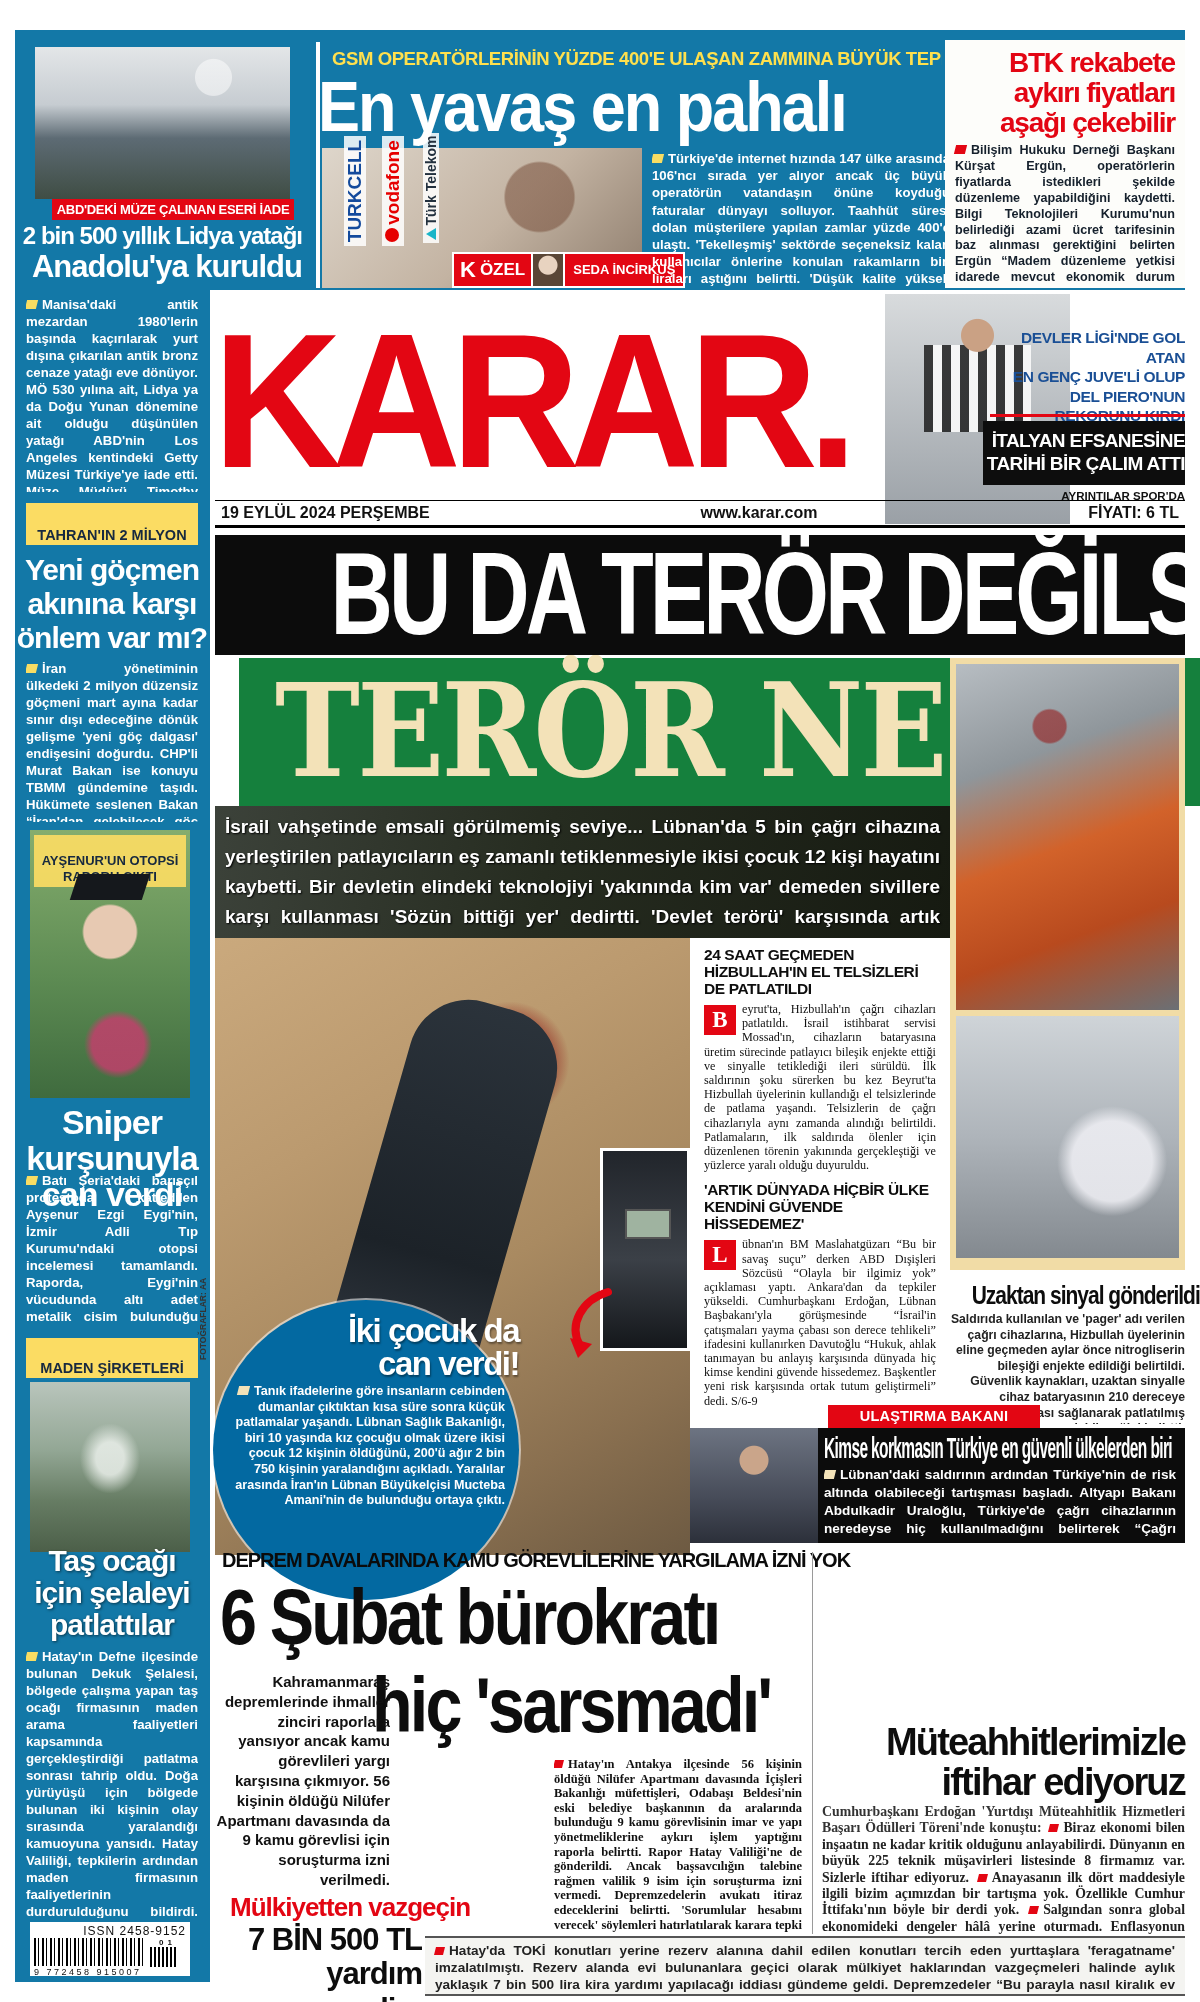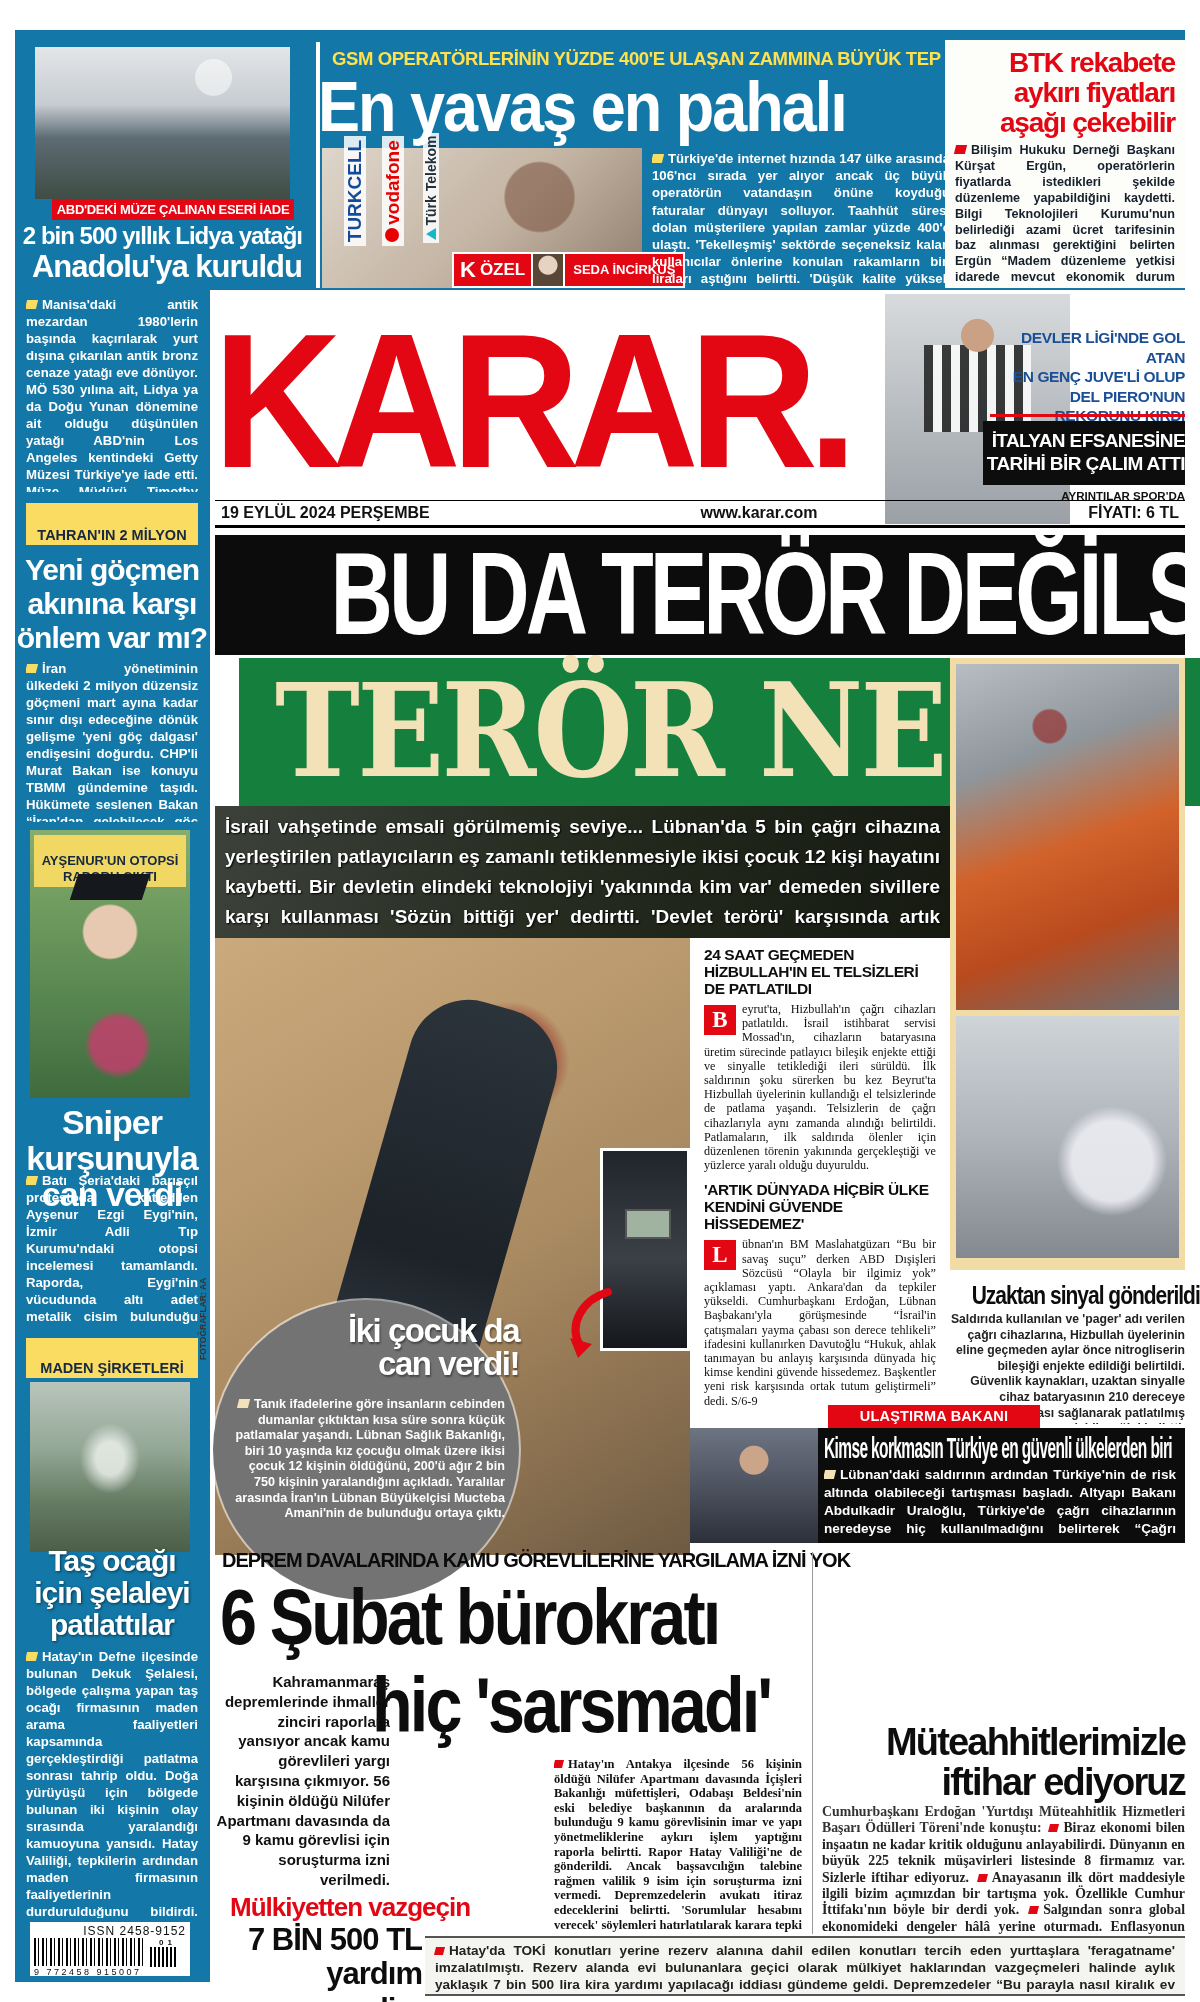--- a/index.html
+++ b/index.html
@@ -160,24 +160,24 @@
     <div style="margin-top:6px;width:100%;height:242px;background:
          radial-gradient(circle at 70% 60%, rgba(240,240,245,.85) 0 40px, transparent 55px),
          linear-gradient(180deg,#cfd4d8 0%,#aeb4ba 50%,#83898f 100%);"></div>
   </div>
 
   <div class="t ctr" style="left:950px;top:1280px;width:235px;">
     <span class="fit b" style="font-size:25px;color:#0d0d0d;letter-spacing:-1.2px;transform:scale(0.84,1.05);transform-origin:center top;">Uzaktan sinyal gönderildi</span>
     <div class="b ovh" style="margin-top:3px;height:112px;color:#222;font-size:12.2px;line-height:15.6px;">Saldırıda kullanılan ve 'pager' adı verilen çağrı cihazlarına, Hizbullah üyelerinin eline geçmeden aylar önce nitrogliserin bileşiği enjekte edildiği belirtildi. Güvenlik kaynakları, uzaktan sinyalle cihaz bataryasının 210 dereceye ulaşması sağlanarak patlatılmış olabileceğini belirtti.</div>
   </div>
 
-  <div class="t" style="left:213px;top:1300px;width:306px;height:300px;background:#737373;border-radius:50%;box-shadow:0 0 0 2px rgba(255,255,255,.55);">
+  <div class="t" style="left:213px;top:1300px;width:306px;height:300px;background:#0369a1;border-radius:50%;box-shadow:0 0 0 2px rgba(255,255,255,.55);">
     <div class="b w ctr prel" style="margin-top:14px;font-size:33px;line-height:33px;letter-spacing:-1.5px;text-shadow:1px 2px 2px rgba(0,0,0,.4);">İki çocuk da
 can verdi!</div>
-    <div class="b w ctr" style="padding:4px 14px 0 14px;font-size:12.6px;line-height:15.6px;margin-top:13px;">
+    <div class="b w ctr" style="padding:4px 14px 0 14px;font-size:12.6px;line-height:15.6px;">
       <span class="sq sqc"></span><span>Tanık ifadelerine göre insanların cebinden dumanlar çıktıktan kısa süre sonra küçük patlamalar yaşandı. Lübnan Sağlık Bakanlığı, biri 10 yaşında kız çocuğu olmak üzere ikisi çocuk 12 kişinin öldüğünü, 200'ü ağır 2 bin 750 kişinin yaralandığını açıkladı. Yaralılar arasında İran'ın Lübnan Büyükelçisi Mucteba Amani'nin de bulunduğu ortaya çıktı.</span>
     </div>
   </div>
 
   <div class="t tagr" style="left:828px;top:1405px;width:212px;height:23px;font-size:14.5px;line-height:23px;letter-spacing:0.2px;">
     <span>ULAŞTIRMA BAKANI KONUŞTU</span>
   </div>
   <div class="t" style="left:690px;top:1428px;width:495px;height:115px;background:#0c0c0c;">
     <div style="position:absolute;left:0;top:0;width:128px;height:115px;background:
          radial-gradient(circle at 50% 28%, #caa58a 0 14px, transparent 15px),

